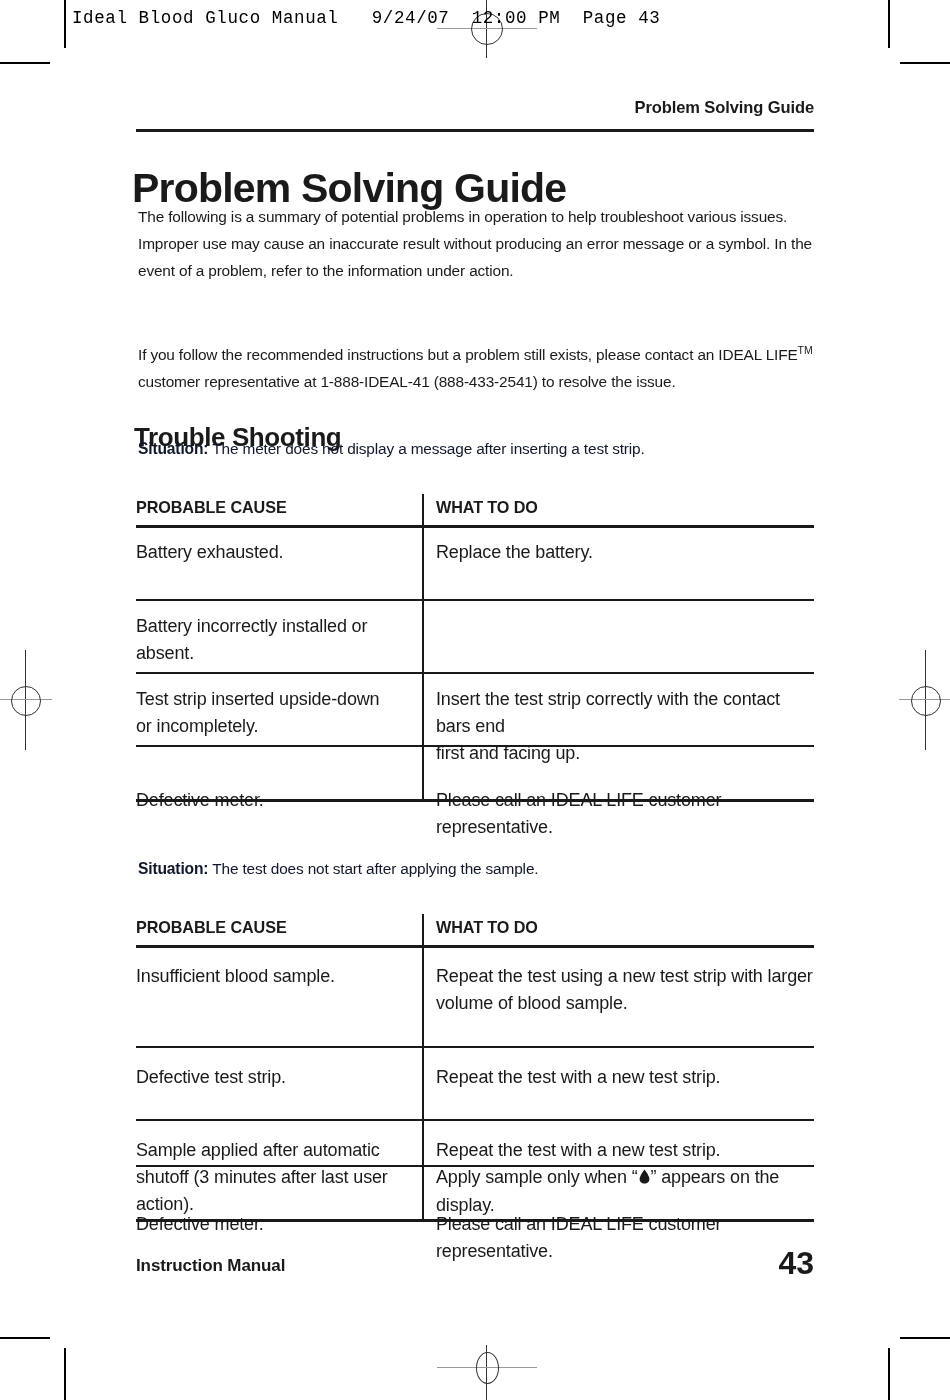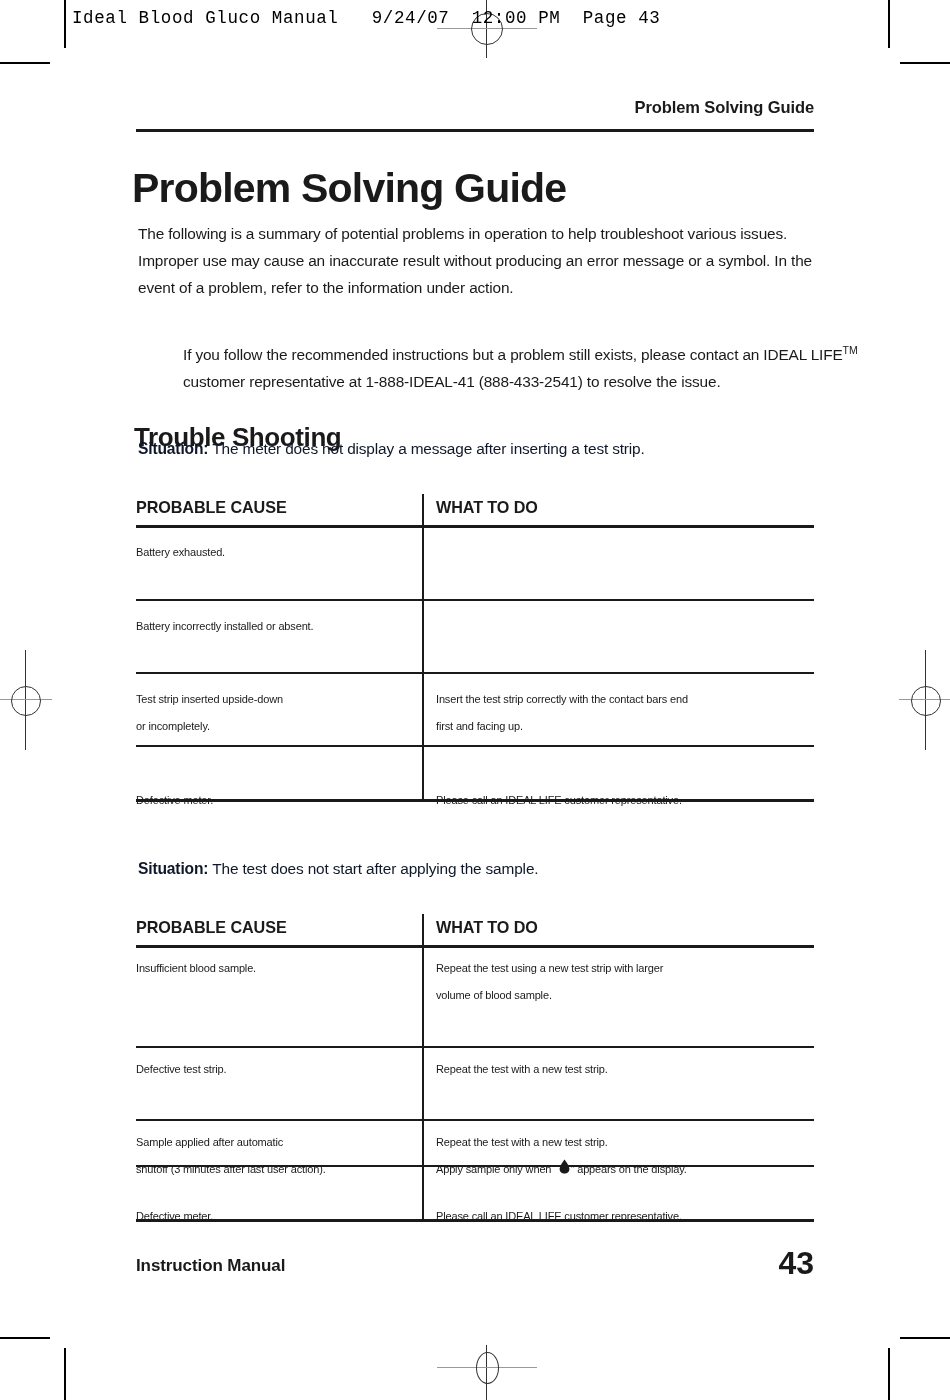--- a/index.html
+++ b/index.html
@@ -127,21 +127,21 @@
     height: 1.6px;
     background: #1a1a1a;
   }
   .tbl .hrule.thick { height: 3px; }
 
   .trow {
     position: relative;
     display: flex;
   }
   .tcell {
-    font-size: 11px;
+    font-size: 18px;
     line-height: 27px;
     letter-spacing: -0.15px;
     color: #1a1a1a;
   }
   .tcell.c1 { width: 286px; padding-right: 10px; box-sizing: border-box; }
   .tcell.c2 { width: 392px; padding-left: 14px; box-sizing: border-box; }
   .thead .tcell {
     font-size: 16.2px;
     font-weight: bold;
     letter-spacing: -0.1px;
@@ -211,42 +211,43 @@
   </div>
 </div>
 
 <div class="pdf-stamp">Ideal Blood Gluco Manual   9/24/07  12:00 PM  Page 43</div>
 
 <div class="running-head">Problem Solving Guide</div>
 <div class="head-rule"></div>
 
 <h1 class="doc-title">Problem Solving Guide</h1>
 
-<p class="para" style="top:205px;">The following is a summary of potential problems in operation to help troubleshoot various issues. Improper use may cause an inaccurate result without producing an error message or a symbol.  In the event of a problem, refer to the information under action.</p>
-
-<p class="para" style="top:322px;margin-left:45px;"><span>If you follow the recommended instructions but a problem still exists, please contact an IDEAL LIFE</span><span class="tm">TM</span><span> customer representative at 1-888-IDEAL-41 (888-433-2541) to resolve the issue.</span></p>
+<p class="para" style="top:188px;">The following is a summary of potential problems in operation to help troubleshoot various issues. Improper use may cause an inaccurate result without producing an error message or a symbol.  In the event of a problem, refer to the information under action.</p>
+
+<p class="para" style="top:322px;"><span>If you follow the recommended instructions but a problem still exists, please contact an IDEAL LIFE</span><span class="tm">TM</span><span> customer representative at 1-888-IDEAL-41 (888-433-2541) to resolve the issue.</span></p>
 
 <h2 class="section-title" style="top:400px;">Trouble Shooting</h2>
 
 <div class="situation" style="top:440px;">
   <b>Situation:</b>
   <span>The meter does not display a message after inserting a test strip.</span>
 </div>
 
 <div class="tbl" style="top:494px;">
   <div class="vrule" style="height:306px;"></div>
 
   <div class="trow thead" style="height:32px;">
     <div class="tcell c1">PROBABLE CAUSE</div>
     <div class="tcell c2">WHAT TO DO</div>
   </div>
   <div class="hrule thick" style="top:31px;"></div>
 
   <div class="trow" style="height:61px; padding-top:13px;">
     <div class="tcell c1">Battery exhausted.</div>
+    <div class="tcell c2">Replace the battery.</div>
   </div>
   <div class="hrule" style="top:105px;"></div>
 
   <div class="trow" style="height:60px; padding-top:13px;">
     <div class="tcell c1">Battery incorrectly installed or absent.</div>
   </div>
   <div class="hrule" style="top:178px;"></div>
 
   <div class="trow" style="height:88px; padding-top:13px;">
     <div class="tcell c1" style="white-space:pre-line;">Test strip inserted upside-down
@@ -270,21 +271,21 @@
 
 <div class="tbl" style="top:914px;">
   <div class="vrule" style="height:306px;"></div>
 
   <div class="trow thead" style="height:32px;">
     <div class="tcell c1">PROBABLE CAUSE</div>
     <div class="tcell c2">WHAT TO DO</div>
   </div>
   <div class="hrule thick" style="top:31px;"></div>
 
-  <div class="trow" style="height:88px; padding-top:9px;">
+  <div class="trow" style="height:88px; padding-top:17px;">
     <div class="tcell c1">Insufficient blood sample.</div>
     <div class="tcell c2" style="white-space:pre-line;">Repeat the test using a new test strip with larger
 volume of blood sample.</div>
   </div>
   <div class="hrule" style="top:132px;"></div>
 
   <div class="trow" style="height:60px; padding-top:13px;">
     <div class="tcell c1">Defective test strip.</div>
     <div class="tcell c2">Repeat the test with a new test strip.</div>
   </div>

